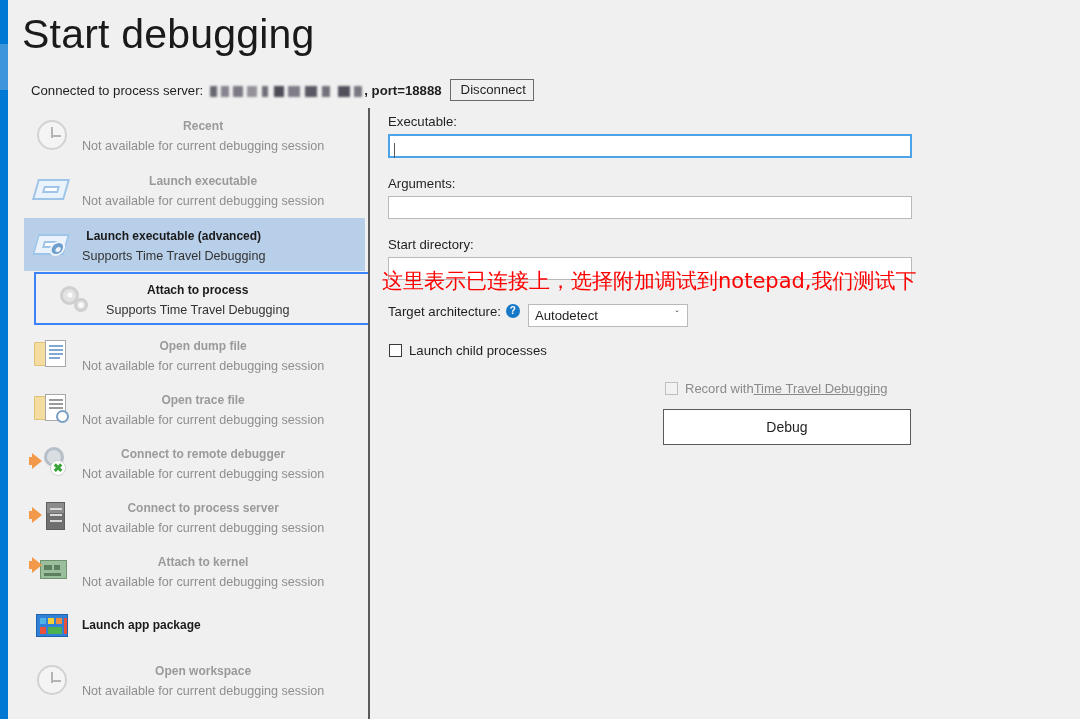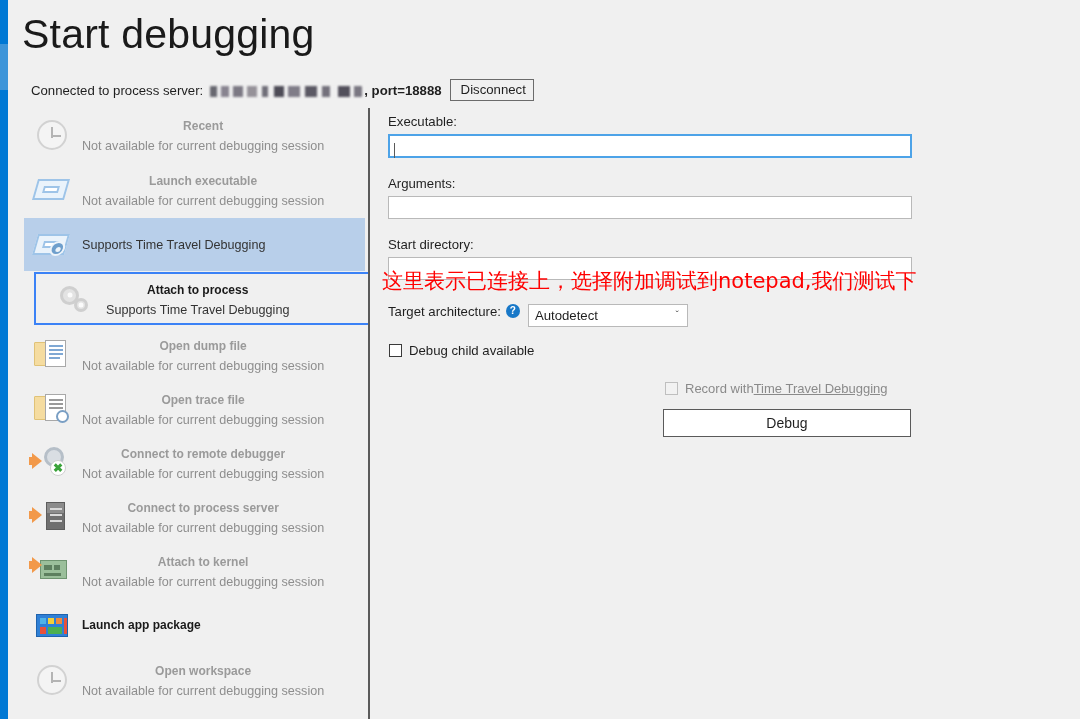--- a/index.html
+++ b/index.html
@@ -348,21 +348,21 @@
     display: flex; align-items: center;
     cursor: default;
   }
   .row-ttd .cblabel { font-size: 13px; color: #8a8a8a; }
   .row-ttd .link {
     color: #8a8a8a; text-decoration: underline; cursor: pointer;
   }
 
   .btn-debug {
     position: absolute; left: 275px; top: 301px;
-    width: 248px; height: 28px;
+    width: 248px; height: 36px;
     background: #ffffff;
     border: 1px solid #5a5a5a;
     font-family: "Liberation Sans", sans-serif;
     font-size: 14px;
     color: #1f1f1f;
     cursor: pointer;
   }
 
   
   .annotation {
@@ -416,20 +416,21 @@
       </div>
     </div>
 
     <div class="side-item enabled selected" style="top:110px;">
       <div class="ico">
         <div class="ic-rhombus">
             <span class="ic-gearbadge"></span>
           </div>
       </div>
       <div class="txt">
+        <div class="title">Launch executable (advanced)</div>
         <div class="sub">Supports Time Travel Debugging</div>
       </div>
     </div>
 
     <div class="side-item enabled boxed" style="top:164px;">
       <div class="ico">
         <div class="ic-gears">
             <span class="g g1"></span>
             <span class="g g2"></span>
           </div>
@@ -567,21 +568,21 @@
       <span class="lbl">Target architecture:</span>
       <span class="help-icon">?</span>
       <div class="select-box">
         <span>Autodetect</span>
         <span class="chev">ˇ</span>
       </div>
     </div>
 
     <div class="row-childproc">
       <span class="cb"></span>
-      <span class="cblabel">Debug child available</span>
+      <span class="cblabel">Launch child processes</span>
     </div>
 
     <div class="row-ttd">
       <span class="cb disabled"></span>
       <span class="cblabel">Record with </span>
       <span class="cblabel link">Time Travel Debugging</span>
     </div>
 
     <button class="btn-debug">Debug</button>
 

